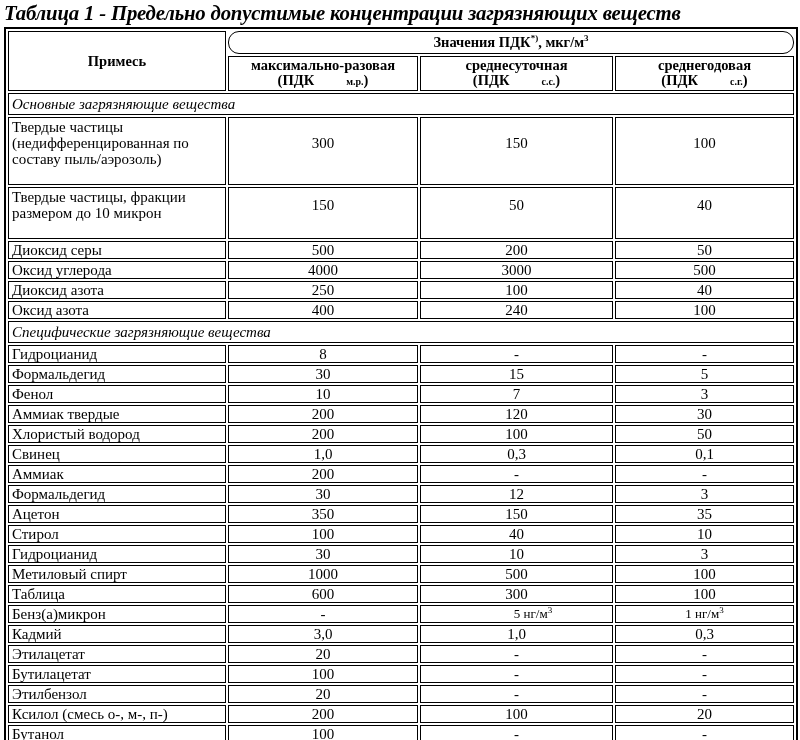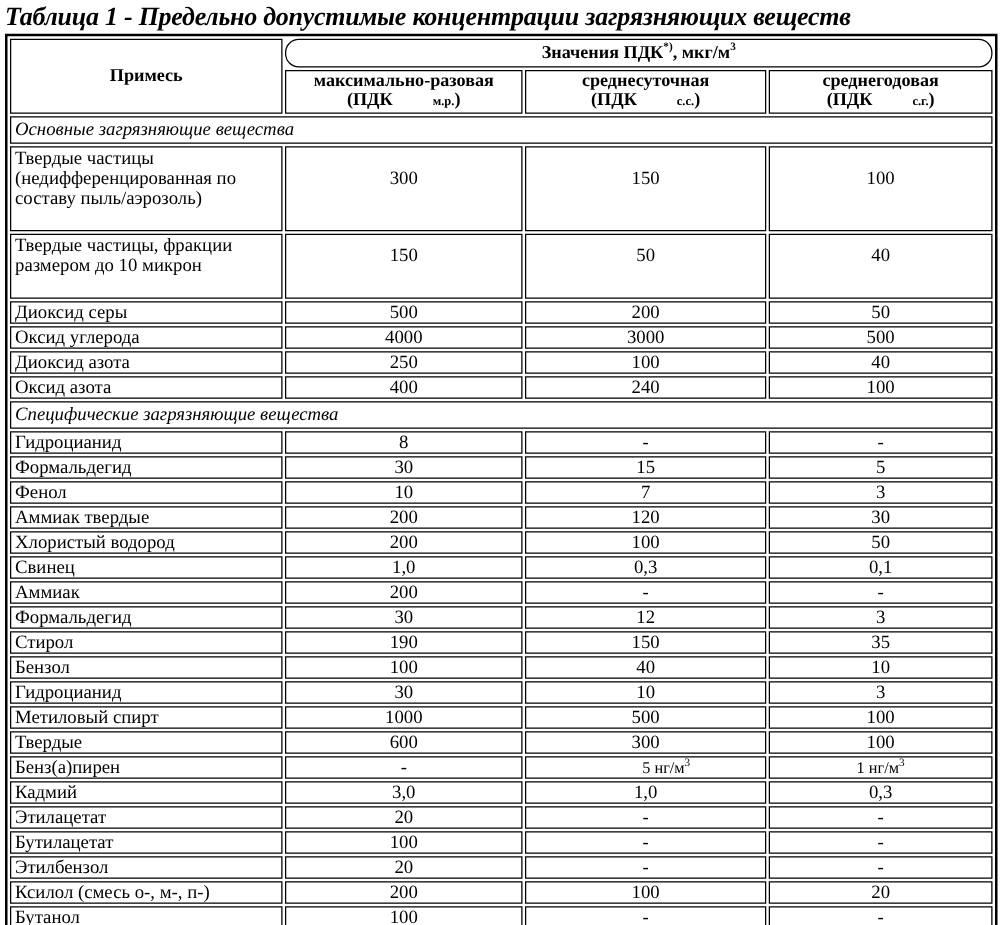--- a/index.html
+++ b/index.html
@@ -137,51 +137,51 @@
         <td class="val"><span>-</span></td>
         <td class="val"><span>-</span></td>
       </tr>
       <tr class="std">
         <td class="name">Формальдегид</td>
         <td class="val"><span>30</span></td>
         <td class="val"><span>12</span></td>
         <td class="val"><span>3</span></td>
       </tr>
       <tr class="std">
-        <td class="name">Стирол</td>
-        <td class="val"><span>190</span></td>
+        <td class="name">Ацетон</td>
+        <td class="val"><span>350</span></td>
         <td class="val"><span>150</span></td>
         <td class="val"><span>35</span></td>
       </tr>
       <tr class="std">
-        <td class="name">Бензол</td>
+        <td class="name">Стирол</td>
         <td class="val"><span>100</span></td>
         <td class="val"><span>40</span></td>
         <td class="val"><span>10</span></td>
       </tr>
       <tr class="std">
         <td class="name">Гидроцианид</td>
         <td class="val"><span>30</span></td>
         <td class="val"><span>10</span></td>
         <td class="val"><span>3</span></td>
       </tr>
       <tr class="std">
         <td class="name">Метиловый спирт</td>
         <td class="val"><span>1000</span></td>
         <td class="val"><span>500</span></td>
         <td class="val"><span>100</span></td>
       </tr>
       <tr class="std">
-        <td class="name">Твердые</td>
+        <td class="name">Таблица</td>
         <td class="val"><span>600</span></td>
         <td class="val"><span>300</span></td>
         <td class="val"><span>100</span></td>
       </tr>
       <tr class="std">
-        <td class="name">Бенз(а)пирен</td>
+        <td class="name">Бенз(а)микрон</td>
         <td class="val"><span>-</span></td>
         <td class="val" style="font-size: 13px; padding-left: 36px;"><span>5 нг/м</span><sup>3</sup></td>
         <td class="val" style="font-size: 13px;"><span>1 нг/м</span><sup>3</sup></td>
       </tr>
       <tr class="std">
         <td class="name">Кадмий</td>
         <td class="val"><span>3,0</span></td>
         <td class="val"><span>1,0</span></td>
         <td class="val"><span>0,3</span></td>
       </tr>

